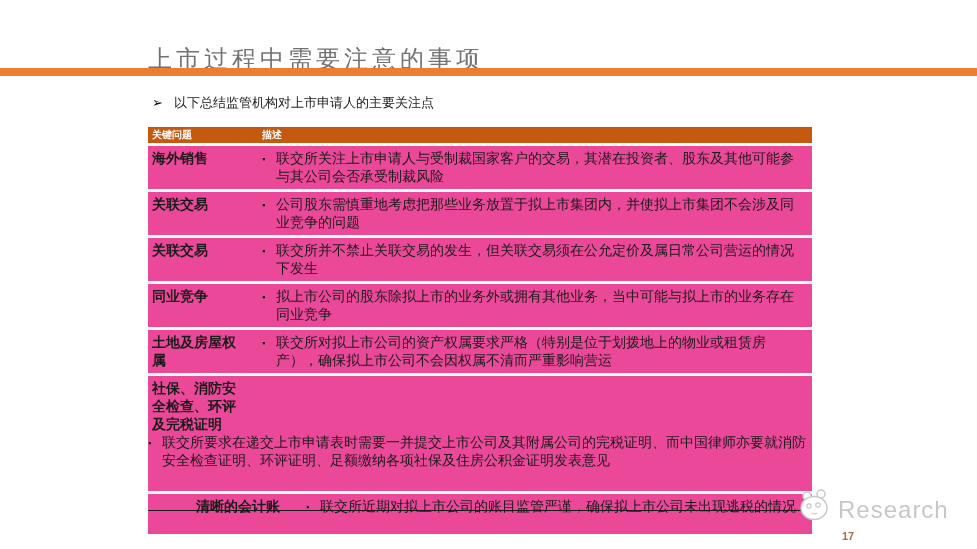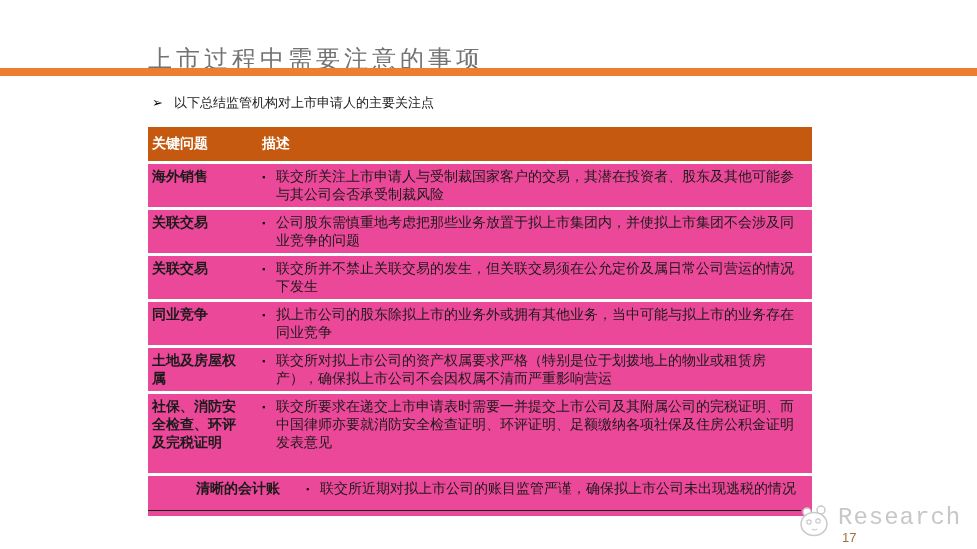--- a/index.html
+++ b/index.html
@@ -47,25 +47,25 @@
   }
   .issues-table {
     position: absolute;
     left: 148px;
     top: 127px;
     width: 664px;
   }
   .thead {
     display: flex;
     align-items: center;
-    height: 34px;
+    height: 16px;
     background: #C4590F;
     color: #ffffff;
     font-weight: bold;
-    font-size: 14px;
+    font-size: 10px;
   }
   .th-key { width: 114px; padding-left: 4px; }
   .th-desc { flex: 1; }
   .row {
     display: flex;
     background: #ec4899;
     margin-top: 3px;
     padding-top: 4px;
     padding-bottom: 3px;
     font-size: 14px;
@@ -78,52 +78,52 @@
   }
   .cell-desc { flex: 1; display: flex; }
   .sq {
     width: 14px;
     font-size: 9px;
     line-height: 18px;
     color: #000000;
     flex: none;
   }
   .desc-text { flex: 1; padding-right: 6px; }
-  .row-tall { padding-bottom: 21px; }
+  .row-tall { padding-bottom: 21px; flex-direction: column; }
   .row-last { padding-bottom: 18px; padding-left: 44px; }
   .footer-line {
     position: absolute;
     left: 148px;
     top: 510px;
     width: 653px;
     height: 1px;
     background: #1a1a1a;
   }
   .logo {
     position: absolute;
     left: 797px;
     top: 488px;
     display: flex;
-    align-items: flex-start;
-    font-family: Liberation Mono, monospace;
-    margin-top: 16px;
+    align-items: flex-end;
+    font-family: Liberation Sans, sans-serif;
   }
   .logo-text {
     font-size: 24px;
     color: #c7c7c7;
     letter-spacing: 1px;
     margin-left: 5px;
   }
   .page-num {
     position: absolute;
     left: 842px;
     top: 530px;
-    font-size: 13px;
+    font-size: 11px;
     color: #a4703f;
     font-family: "Liberation Sans", sans-serif;
+    font-weight: bold;
   }
 </style>
 </head>
 <body>
 
 <div class="slide">
 
   <h1 class="title">上市过程中需要注意的事项</h1>
 
   <div class="accent-bar"></div>

